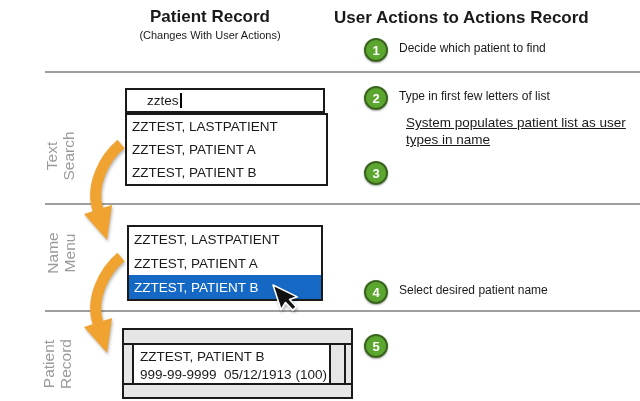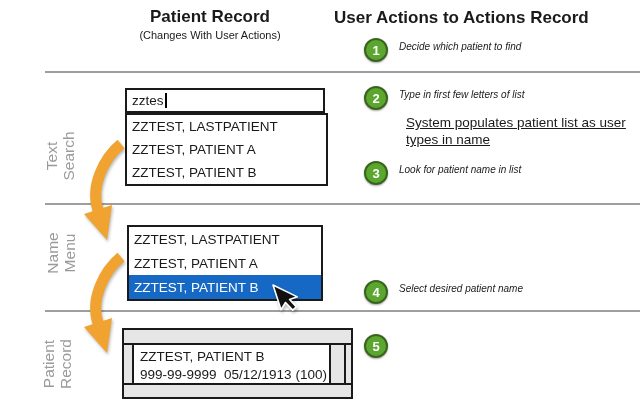--- a/index.html
+++ b/index.html
@@ -19,21 +19,21 @@
     position:absolute;color:#9a9a9a;font-size:15.5px;line-height:17px;
     text-align:center;width:100px;transform:rotate(-90deg);
   }
   #label-text-search{left:-10px;top:139px;}
   #label-name-menu{left:-9px;top:236px;}
   #label-patient-record{left:-13px;top:347px;}
 
   .search-input{
     position:absolute;left:105px;top:88px;width:200px;height:25px;box-sizing:border-box;
     border:2px solid #1a1a1a;background:#fff;display:flex;align-items:center;
-    padding-left:5px;font-size:13.5px;
+    padding-left:20px;font-size:13.5px;
   }
   .caret{display:inline-block;width:2px;height:15px;background:#000;margin-left:1px;}
 
   .results{
     position:absolute;left:105px;top:113px;width:203px;height:73px;box-sizing:border-box;
     border:2px solid #1a1a1a;background:#fff;
   }
   .results .row{height:23px;display:flex;align-items:center;padding-left:5px;font-size:13.5px;}
 
   .menu{
@@ -55,21 +55,21 @@
   .rw-r1{width:13px;border-left:2px solid #1a1a1a;}
   .rw-r2{width:5px;border-left:2px solid #1a1a1a;}
   .rw-footer{height:12px;border-top:2px solid #1a1a1a;}
 
   .step-circle{
     position:absolute;width:20px;height:20px;border-radius:50%;
     background:#5ba62f;border:2px solid #3a641e;color:#fff;
     font-size:13px;font-weight:bold;display:flex;align-items:center;justify-content:center;
     box-shadow:0 1px 2px rgba(0,0,0,.35);
   }
-  .step-text{position:absolute;font-size:10px;font-style:italic;white-space:nowrap;}
+  .step-text{position:absolute;font-size:12px;white-space:nowrap;}
   .step-note{position:absolute;left:386px;top:114px;width:228px;font-size:13.5px;line-height:17px;text-decoration:underline;}
 
   #c1{left:344px;top:38px}  #t1{left:379px;top:41px}
   #c2{left:344px;top:86px}  #t2{left:379px;top:89px}
   #c3{left:344px;top:161px} #t3{left:379px;top:164px}
   #c4{left:344px;top:280px} #t4{left:379px;top:283px}
   #c5{left:344px;top:334px} #t5{left:379px;top:337px}
 
   .overlay{position:absolute;left:0;top:0;width:640px;height:401px;pointer-events:none;
            filter:drop-shadow(1px 2px 1.5px rgba(0,0,0,.28));}
@@ -134,21 +134,20 @@
   </div>
 
   <div class="step-circle" id="c1">1</div>
   <div class="step-text" id="t1">Decide which patient to find</div>
 
   <div class="step-circle" id="c2">2</div>
   <div class="step-text" id="t2">Type in first few letters of list</div>
   <div class="step-note">System populates patient list as user types in name</div>
 
   <div class="step-circle" id="c3">3</div>
-  <div class="step-text" id="t3">Look for patient name in list</div>
 
   <div class="step-circle" id="c4">4</div>
   <div class="step-text" id="t4">Select desired patient name</div>
 
   <div class="step-circle" id="c5">5</div>
 
   <svg class="overlay" viewBox="0 0 640 401">
     <g>
       <path d="M101,144 C84,158 70,186 78,210" stroke="#f0a330" stroke-width="11" fill="none"></path>
       <polygon points="64,214 92,205 87,240" fill="#f0a330"></polygon>

